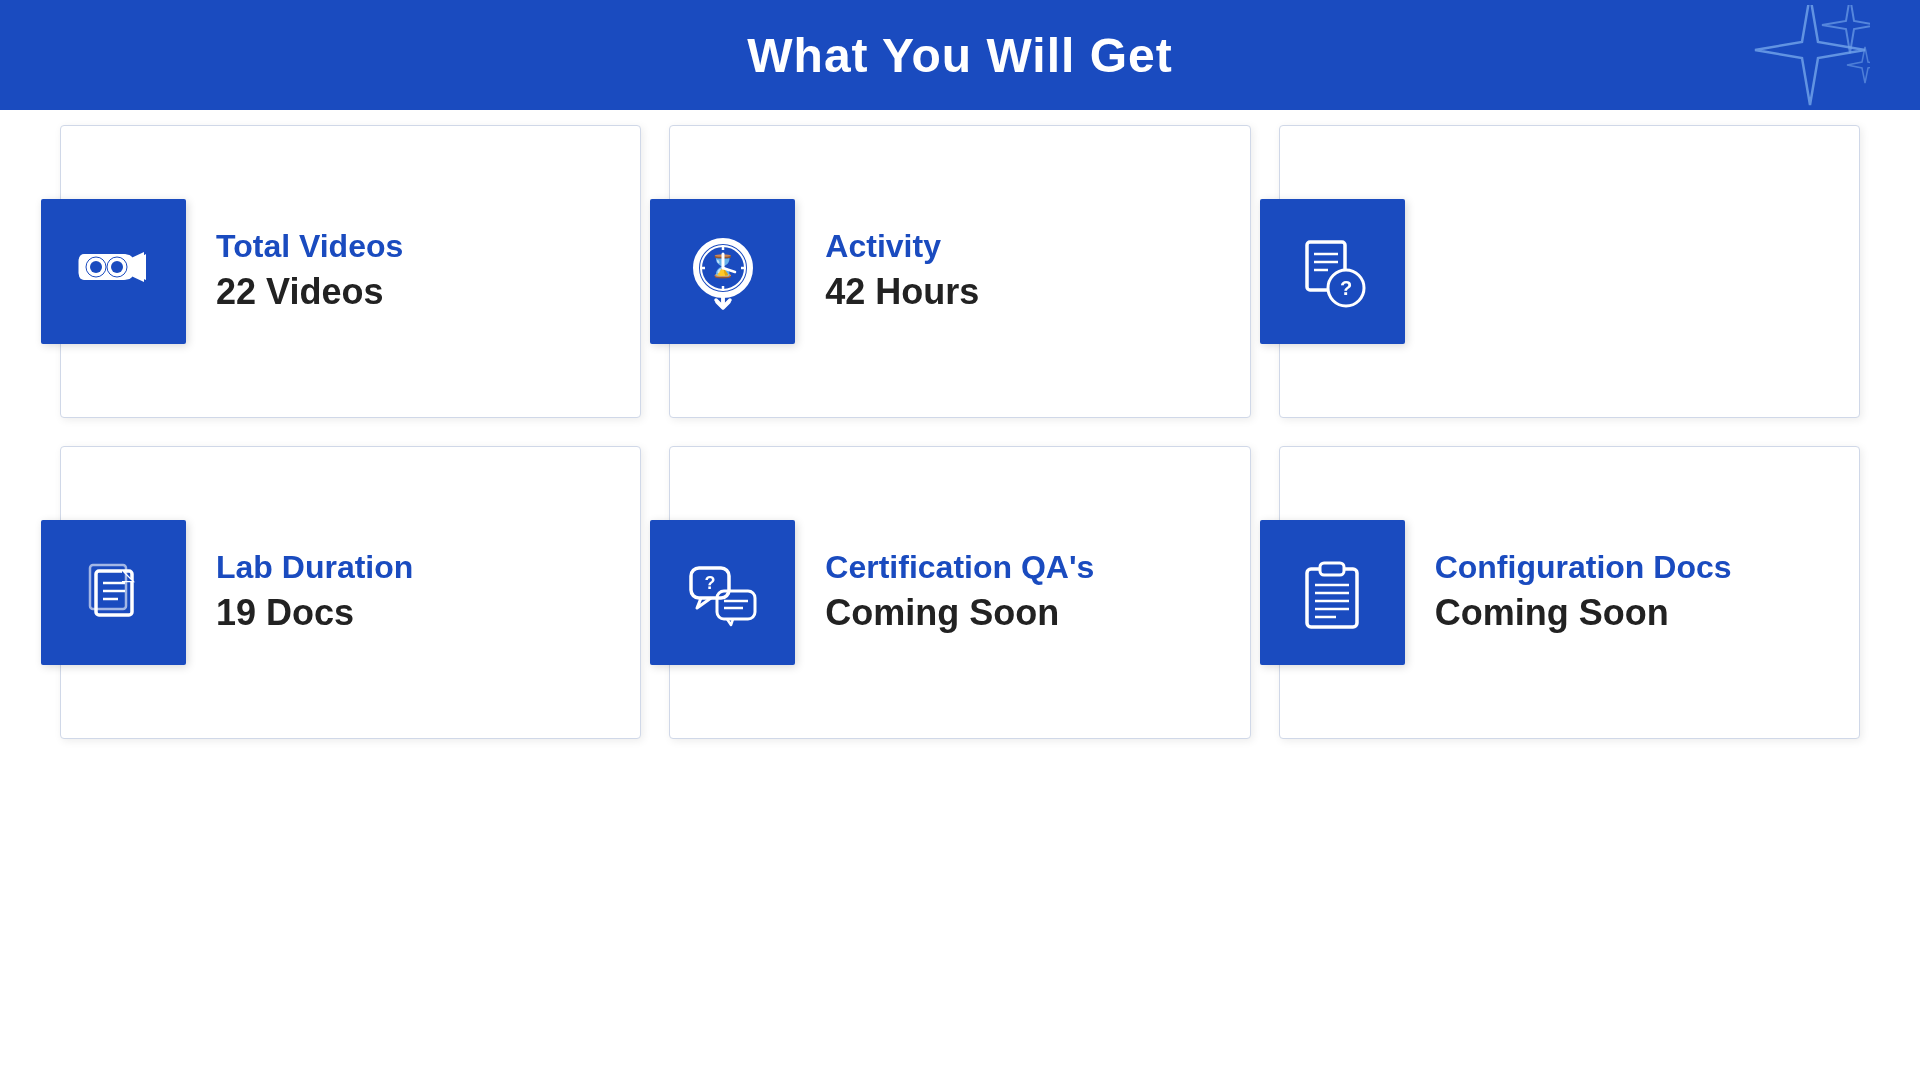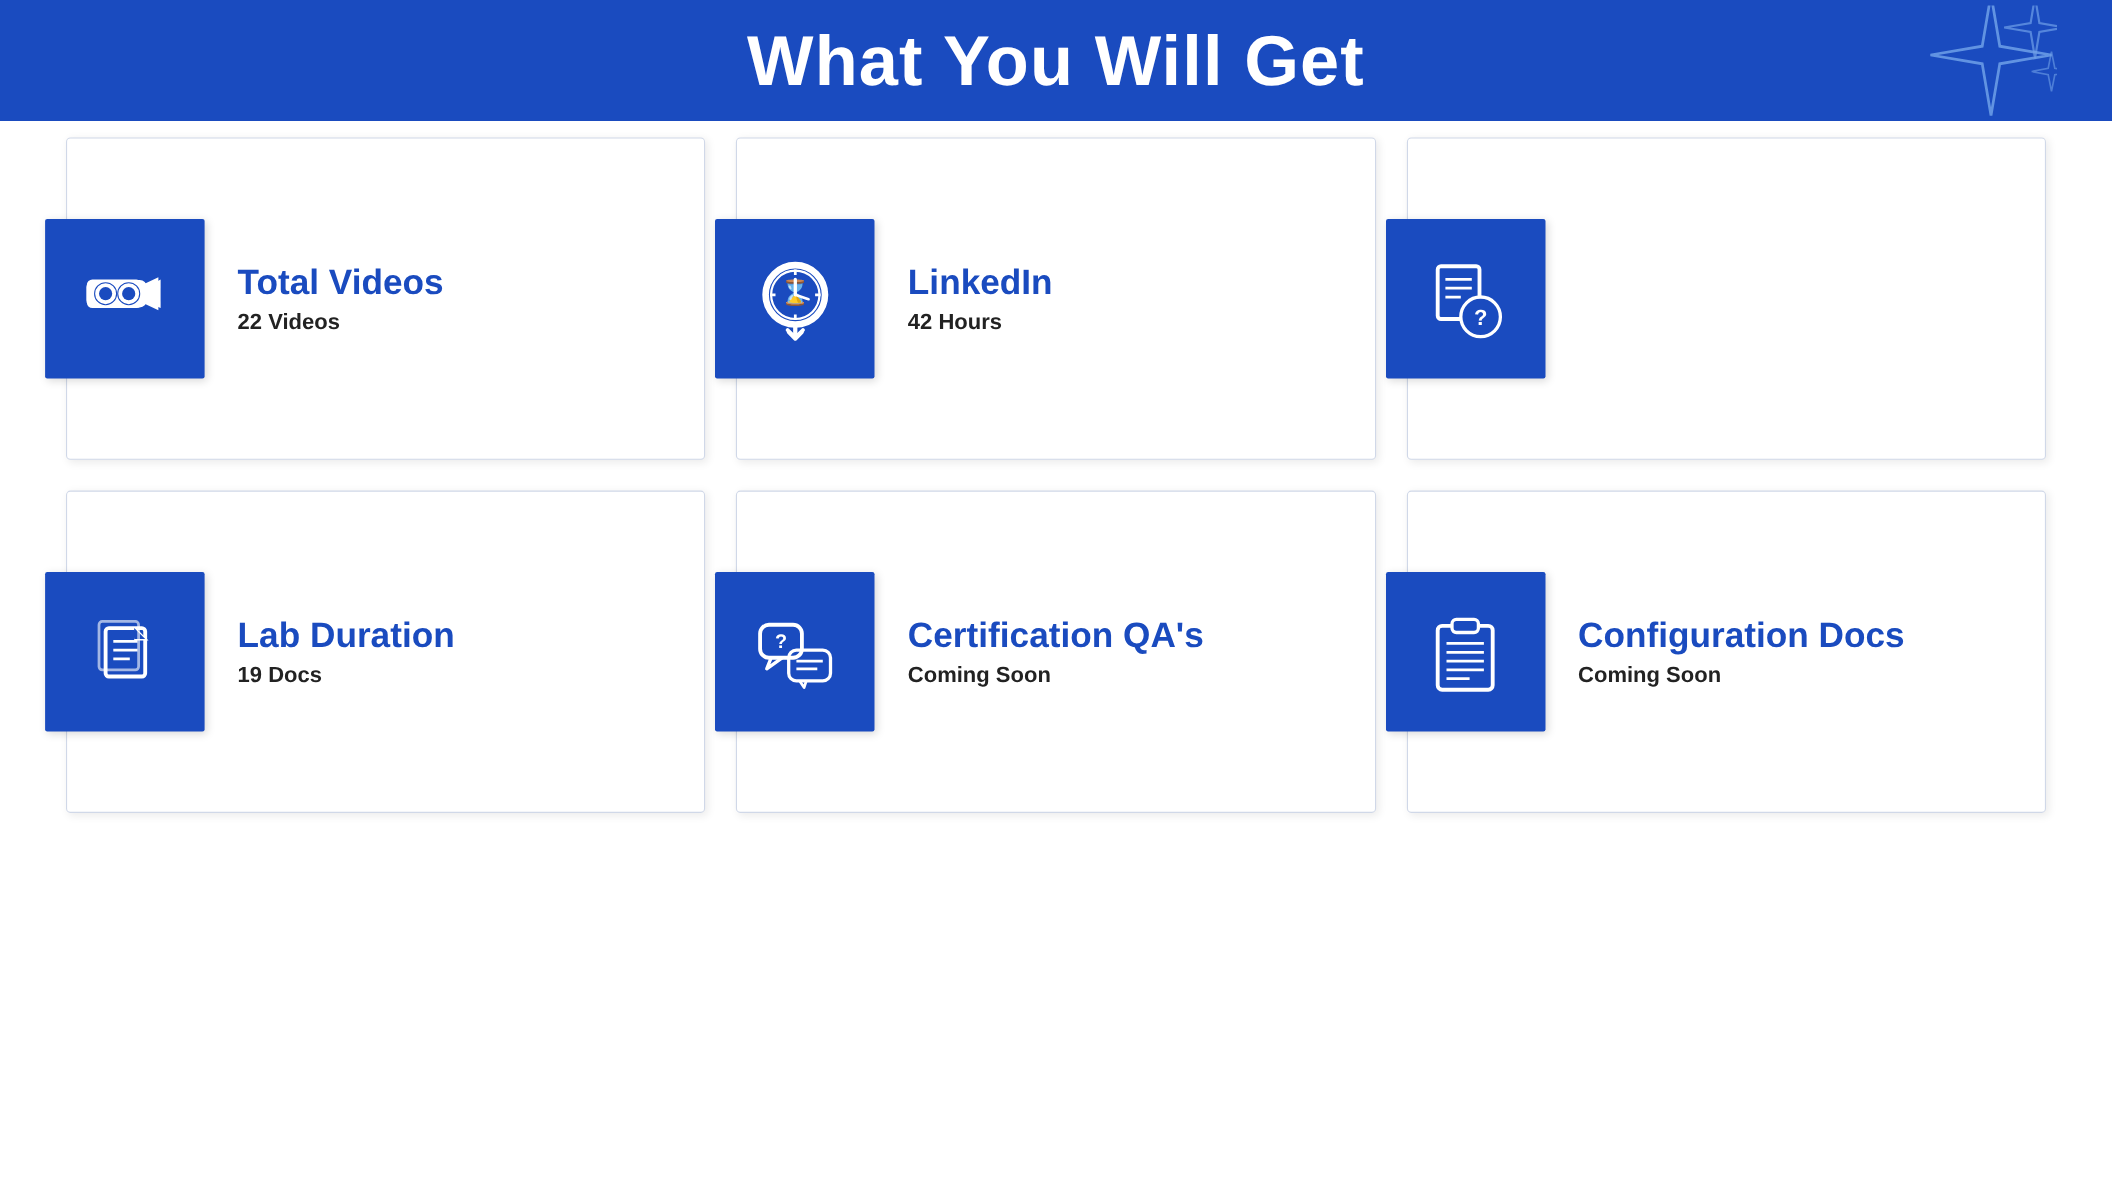--- a/index.html
+++ b/index.html
@@ -17,21 +17,21 @@
       width: 100%;
       height: 110px;
       display: flex;
       align-items: center;
       justify-content: center;
       position: relative;
     }
 
     .header-title {
       color: #ffffff;
-      font-size: 64px;
+      font-size: 48px;
       font-weight: 900;
       letter-spacing: 1px;
     }
 
     .main-content {
       padding: 15px 60px 20px 60px;
       display: grid;
       grid-template-columns: repeat(3, 1fr);
       grid-template-rows: repeat(3, 1fr);
       gap: 28px;
@@ -75,21 +75,21 @@
 
     .card-title {
       color: #1a4bbf;
       font-size: 32px;
       font-weight: 900;
       line-height: 1.2;
     }
 
     .card-subtitle {
       color: #222222;
-      font-size: 20px;
+      font-size: 36px;
       font-weight: 700;
       margin-top: 4px;
       line-height: 1.3;
     }
 
     
     .sparkle-svg {
       position: absolute;
       right: 50px;
       top: 5px;
@@ -177,21 +177,21 @@
 
           <line x1="40" y1="36" x2="40" y2="22" stroke="white" stroke-width="3" stroke-linecap="round"></line>
           <line x1="40" y1="36" x2="52" y2="40" stroke="white" stroke-width="2.5" stroke-linecap="round"></line>
 
           <line x1="40" y1="64" x2="40" y2="74" stroke="white" stroke-width="3.5" stroke-linecap="round"></line>
           <polyline points="33,68 40,75 47,68" fill="none" stroke="white" stroke-width="3.5" stroke-linecap="round" stroke-linejoin="round"></polyline>
         </g>
       </svg>
     </div>
     <div class="card-text">
-      <div class="card-title">LinkedIn</div>
+      <div class="card-title">Activity</div>
       <div class="card-subtitle">42 Hours</div>
     </div>
   </div>
 
   <div class="card">
     <div class="icon-box">
       <svg viewBox="0 0 80 80">
 
         <rect x="15" y="10" width="38" height="48" rx="3" fill="none" stroke="white" stroke-width="3.5"></rect>
         <line x1="22" y1="22" x2="46" y2="22" stroke="white" stroke-width="2.5"></line>

